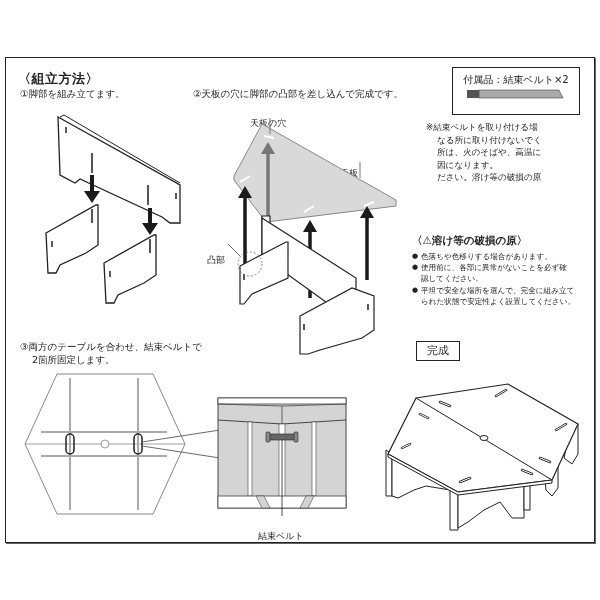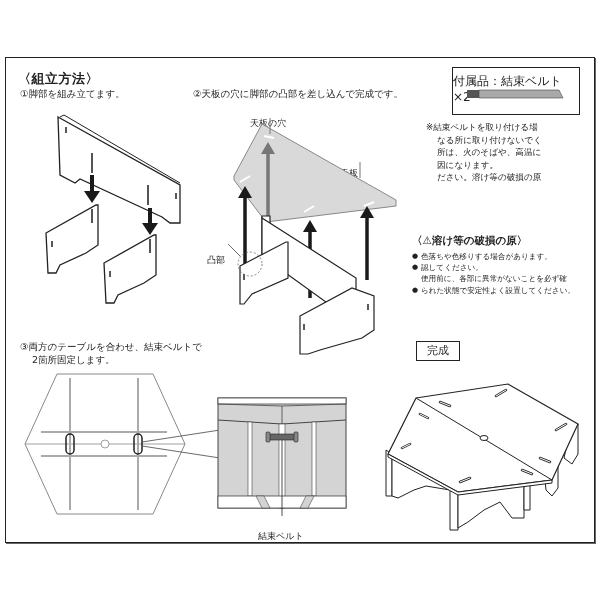--- a/index.html
+++ b/index.html
@@ -9,21 +9,21 @@
            border:1.5px solid #222; box-shadow:1px 1px 0 #666; background:#fff; }
   .abs { position:absolute; }
   .title { left:18px; top:70px; font-size:13px; font-weight:bold; letter-spacing:0.5px; }
   .step { font-size:9.5px; line-height:12px; white-space:nowrap; }
   .step1 { left:20px; top:88px; }
   .step2 { left:193px; top:88px; }
   .step3 { left:20px; top:341px; line-height:12.5px; }
   .step3 .l2 { padding-left:12px; display:block; }
   .label { font-size:9px; white-space:nowrap;margin-top:13px; }
   .acc-box { left:452px; top:67px; width:126px; height:46px; border:1.5px solid #222; }
-  .acc-title { position:absolute; left:0; right:0; top:5px; font-size:12px; }
+  .acc-title { position:absolute; left:0; right:0; top:5px; text-align:center; font-size:10px; }
   .acc-belt { position:absolute; left:14px; top:22px; width:96px; height:8px; }
   .note { left:426px; top:121px; width:158px; font-size:8.6px; line-height:12.5px; }
   .note .l { display:block; white-space:nowrap; }
   .note .ind { padding-left:11px; }
   .prep-title { left:412px; top:234px; font-size:10.5px; font-weight:bold; }
   .prep-list { left:412px; top:251px; width:180px; font-size:7.6px; line-height:11.2px; margin:0; padding:0; list-style:none; }
   .prep-list li { position:relative; padding-left:9px; white-space:nowrap; }
   .prep-list li::before { content:"●"; position:absolute; left:0; top:0; font-size:7px; }
   .prep-list .cont { display:block; }
   .done-box { left:416px; top:341px; width:42px; height:18px; border:1.5px solid #222;
@@ -114,24 +114,25 @@
   <span class="l ind">因になります。</span>
   <span class="l ind">ださい。溶け等の破損の原</span>
 </div>
 
 <div class="abs prep-title">〈⚠溶け等の破損の原〉</div>
 <ul class="abs prep-list">
   <li>
     <span class="cont">色落ちや色移りする場合があります。</span>
   </li>
   <li>
+    <span class="cont">使用前に、各部に異常がないことを必ず確</span>
     <span class="cont">認してください。</span>
-    <span class="cont">使用前に、各部に異常がないことを必ず確</span>
   </li>
   <li>
+    <span class="cont">平坦で安全な場所を選んで、完全に組み立て</span>
     <span class="cont">られた状態で安定性よく設置してください。</span>
   </li>
 </ul>
 
 <div class="abs done-box">完成</div>
 
 <div class="abs step step3">
   <span>③両方のテーブルを合わせ、結束ベルトで</span>
   <span class="l2">2箇所固定します。</span>
 </div>

